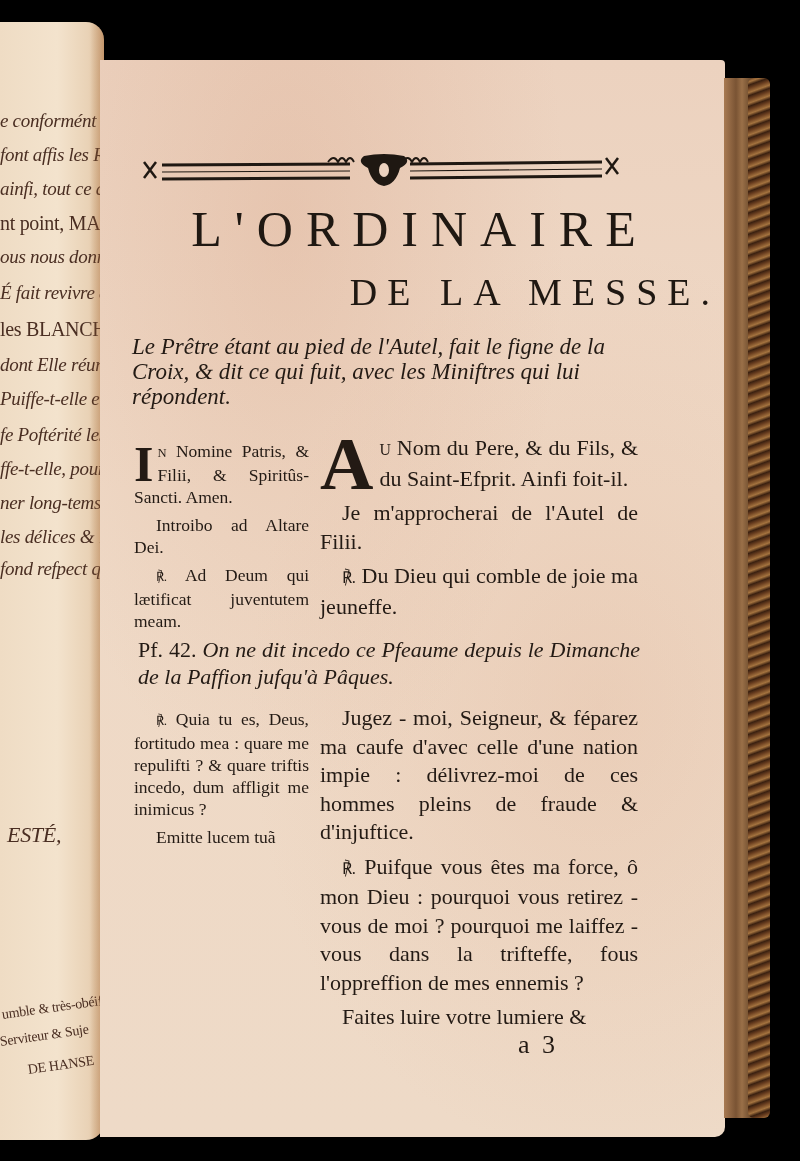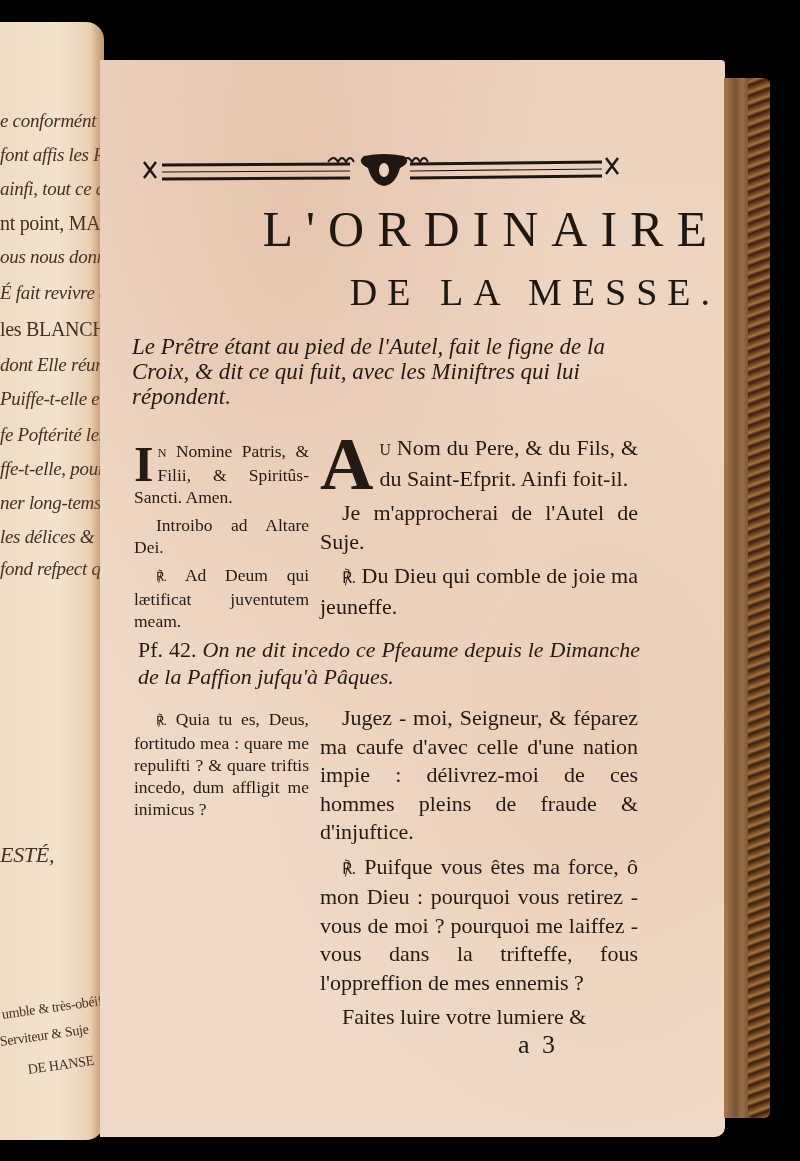--- a/index.html
+++ b/index.html
@@ -40,21 +40,21 @@
   .spine {
     position: absolute; left: 748px; top: 78px; width: 22px; height: 1040px;
     background: repeating-linear-gradient(160deg, #6a3e1f 0px, #a4733f 4px, #3a2010 7px, #6a3e1f 10px);
     border-radius: 6px;
   }
   
   .ornament {
     position: absolute; left: 140px; top: 152px; width: 488px; height: 36px;
   }
   .title1 {
-    position: absolute; left: 120px; width: 600px; top: 200px; text-align: right;
+    position: absolute; left: 120px; width: 600px; top: 200px; text-align: center;
     font-size: 50px; letter-spacing: 13px; color: #1f1812; font-weight: normal;
   }
   .title2 {
     position: absolute; left: 120px; width: 600px; top: 270px; text-align: right;
     font-size: 38px; letter-spacing: 10px; color: #1f1812;
   }
   .rubric {
     position: absolute; left: 132px; width: 510px; top: 334px; text-align: left;
     font-style: italic; font-size: 23px; line-height: 25px; color: #231a14;
   }
@@ -96,21 +96,21 @@
       <div class="left-line" style="top: 260px;">É fait revivre à</div>
       <div class="left-line caps" style="top: 296px;">les BLANCHES,</div>
       <div class="left-line" style="top: 332px;">dont Elle réunit e</div>
       <div class="left-line" style="top: 366px;">Puiffe-t-elle encore</div>
       <div class="left-line" style="top: 402px;">fe Poftérité les H</div>
       <div class="left-line" style="top: 436px;">ffe-t-elle, pour le b</div>
       <div class="left-line" style="top: 470px;">ner long-tems fur</div>
       <div class="left-line" style="top: 504px;">les délices &amp; l'admi</div>
       <div class="left-line" style="top: 536px;">fond refpect que je fo</div>
     </div>
-  <div class="left-line" style="top:800px; left:0; font-size:22px;margin-top:20px;">ESTÉ,</div>
+  <div class="left-line" style="top:800px; left:7px; font-size:22px;">ESTÉ,</div>
   <div class="left-line small" style="top:985px; left:2px;">umble &amp; très-obéiffa</div>
   <div class="left-line small" style="top:1012px; left:0;">Serviteur &amp; Suje</div>
   <div class="left-line small" style="top:1040px; left:28px;">DE HANSE</div>
   <div class="shadow"></div>
 </div>
 
 <div class="right-page"></div>
 <div class="page-edge"></div>
 <div class="spine"></div>
 
@@ -141,31 +141,32 @@
     <span class="dropcap-I">I</span><span class="smallcaps">N</span><span> Nomine Patris, &amp; Filii, &amp; Spiritûs-Sancti. Amen.</span>
   </p>
   <p class="para">Introibo ad Altare Dei.</p>
   <p class="para"><span class="resp">℟.</span><span> Ad Deum qui lætificat juventutem meam.</span></p>
 </div>
 
 <div class="col-right" style="top:434px;">
   <p class="para noindent">
     <span class="dropcap-A">A</span><span class="smallcaps">U</span><span> Nom du Pere, &amp; du Fils, &amp; du Saint-Efprit. Ainfi foit-il.</span>
   </p>
-  <p class="para">Je m'approcherai de l'Autel de Suje.</p>
+  <p class="para">Je m'approcherai de l'Autel de Filii.</p>
   <p class="para"><span class="resp">℟.</span><span> Du Dieu qui comble de joie ma jeuneffe.</span></p>
 </div>
 
 <div class="psalm-head">
   <span>Pf. 42.</span>
   <span class="it">On ne dit incedo ce Pfeaume depuis le Dimanche de la Paffion jufqu'à Pâques.</span>
 </div>
 
 <div class="col-left" style="top:708px;">
   <p class="para"><span class="resp">℟.</span><span> Quia tu es, Deus, fortitudo mea : quare me repulifti ? &amp; quare triftis incedo, dum affligit me inimicus ?</span></p>
+  <p class="para">Emitte lucem tuã</p>
 </div>
 
 <div class="col-right" style="top:704px;">
   <p class="para">Jugez - moi, Seigneur, &amp; féparez ma caufe d'avec celle d'une nation impie : délivrez-moi de ces hommes pleins de fraude &amp; d'injuftice.</p>
   <p class="para"><span class="resp">℟.</span><span> Puifque vous êtes ma force, ô mon Dieu : pourquoi vous retirez - vous de moi ? pourquoi me laiffez - vous dans la trifteffe, fous l'oppreffion de mes ennemis ?</span></p>
   <p class="para">Faites luire votre lumiere &amp;</p>
 </div>
 
 <div class="page-number">a 3</div>
 

